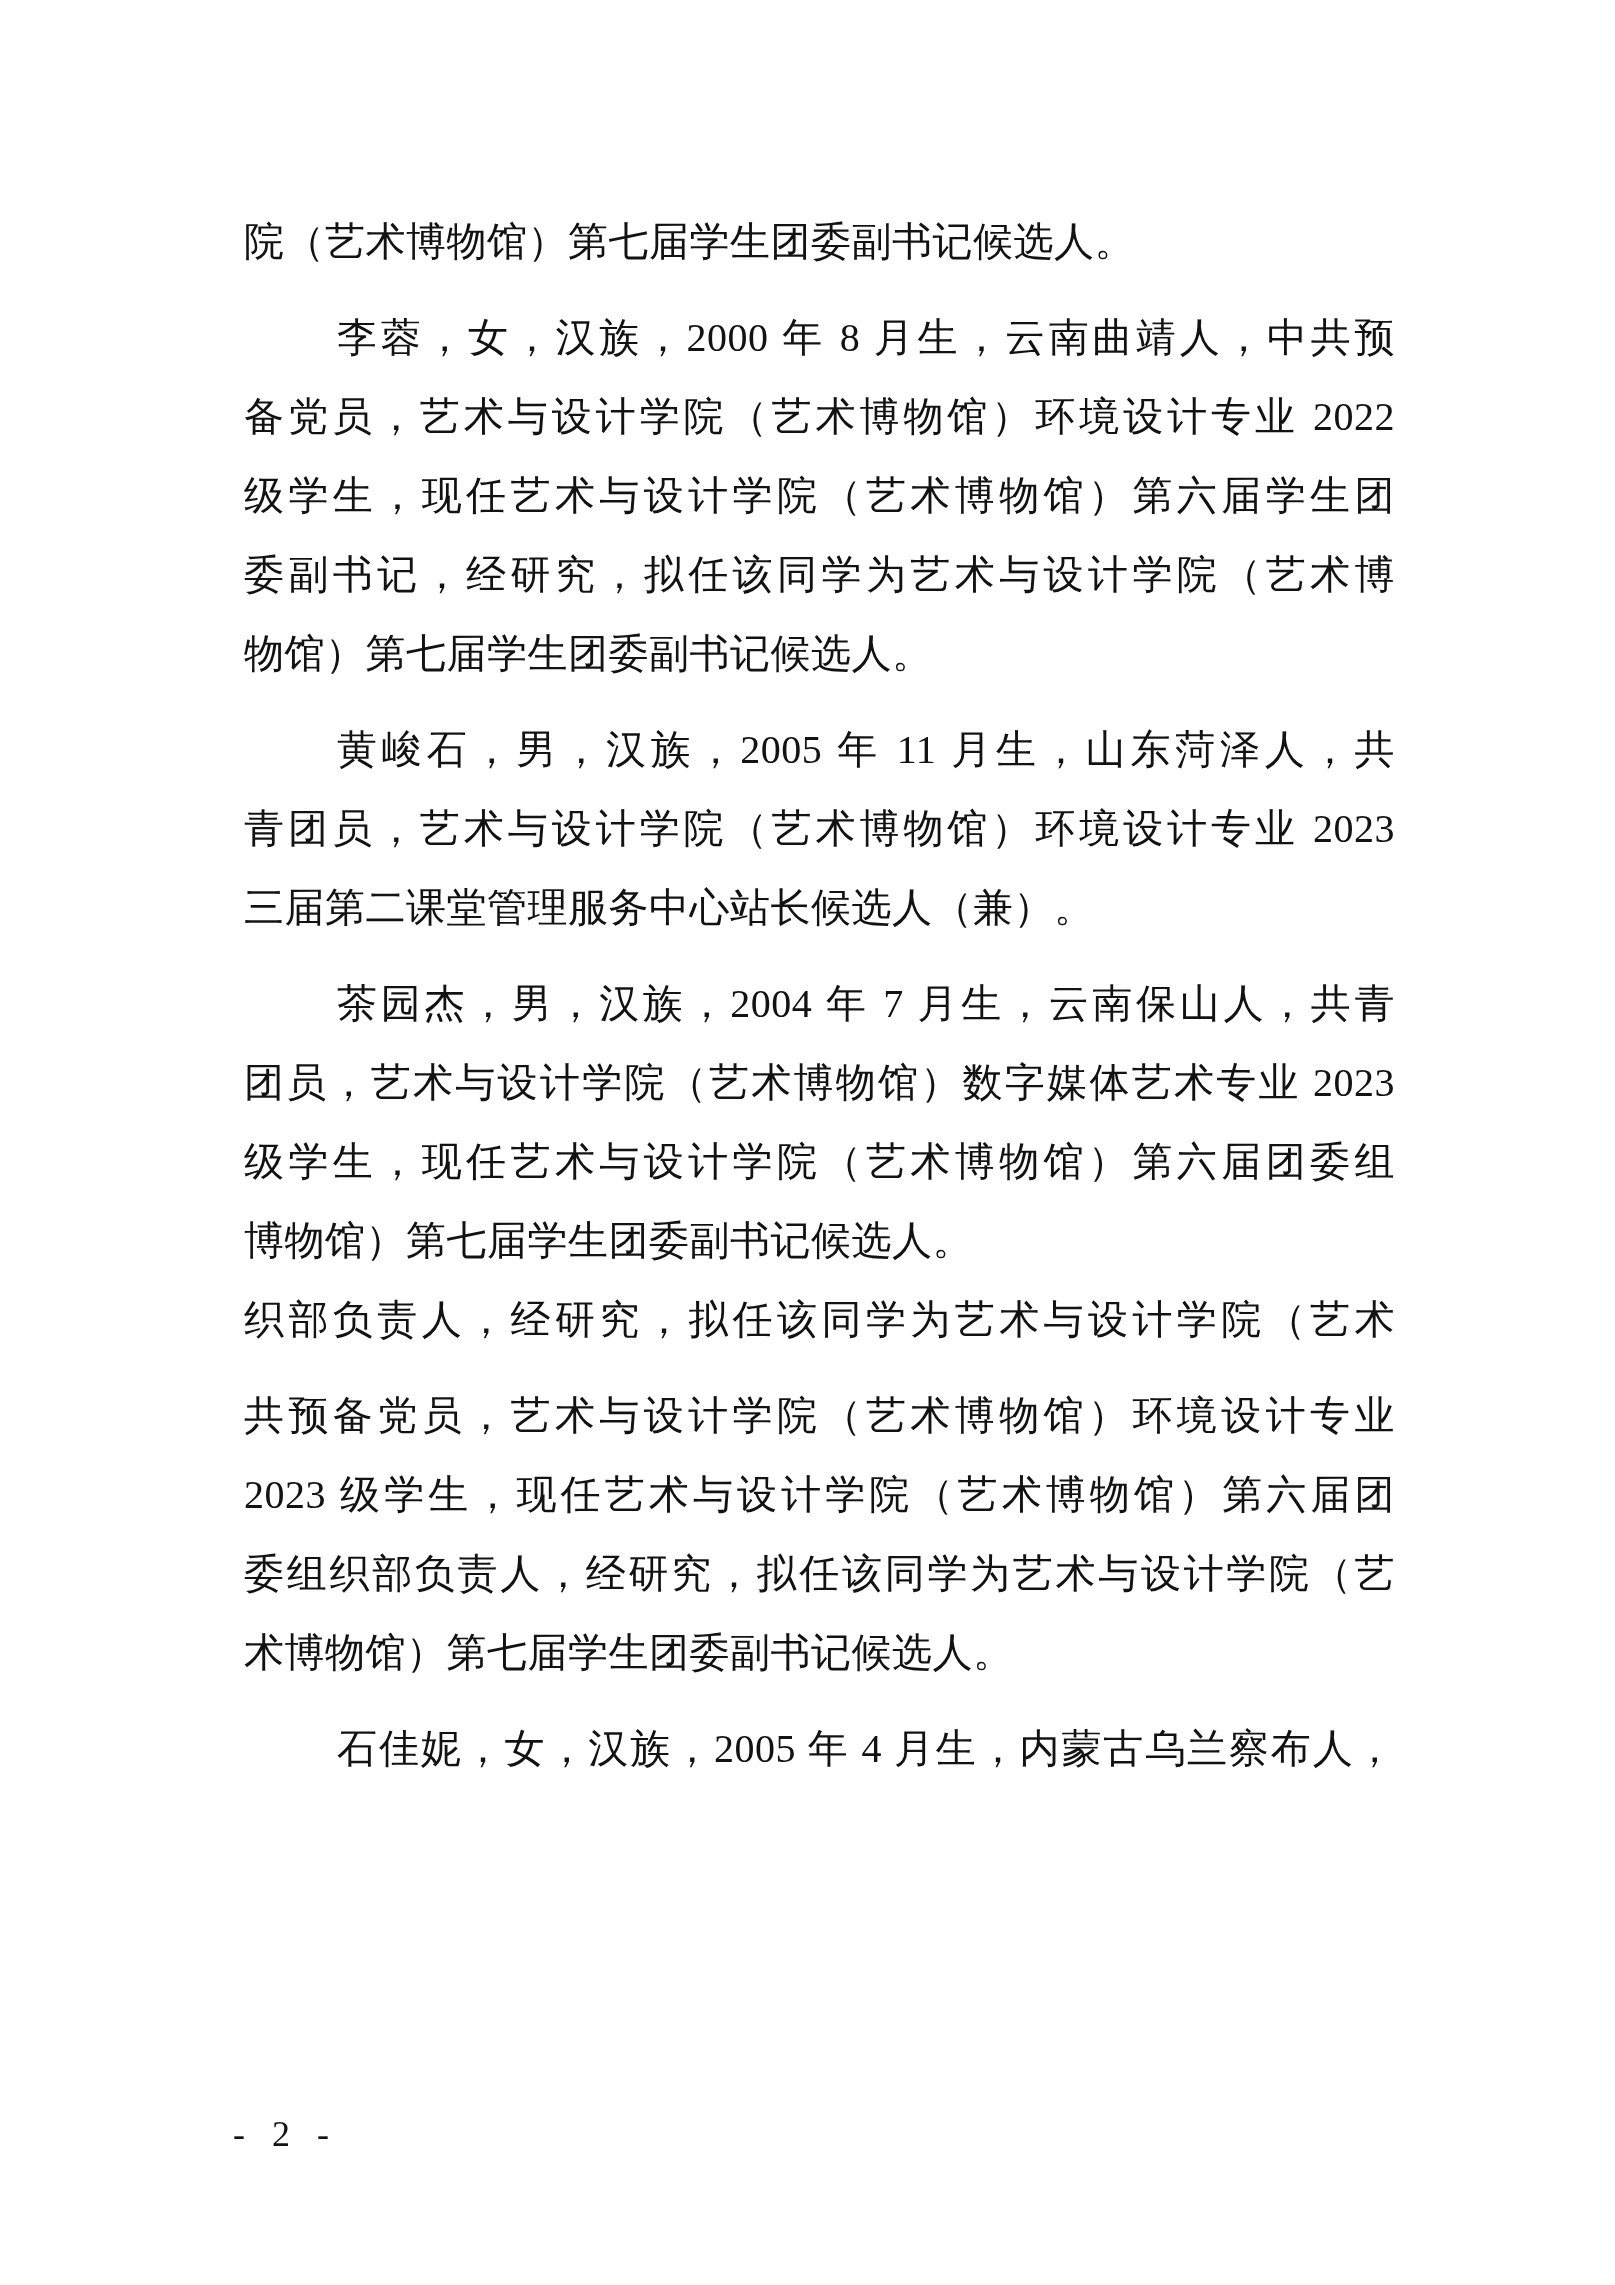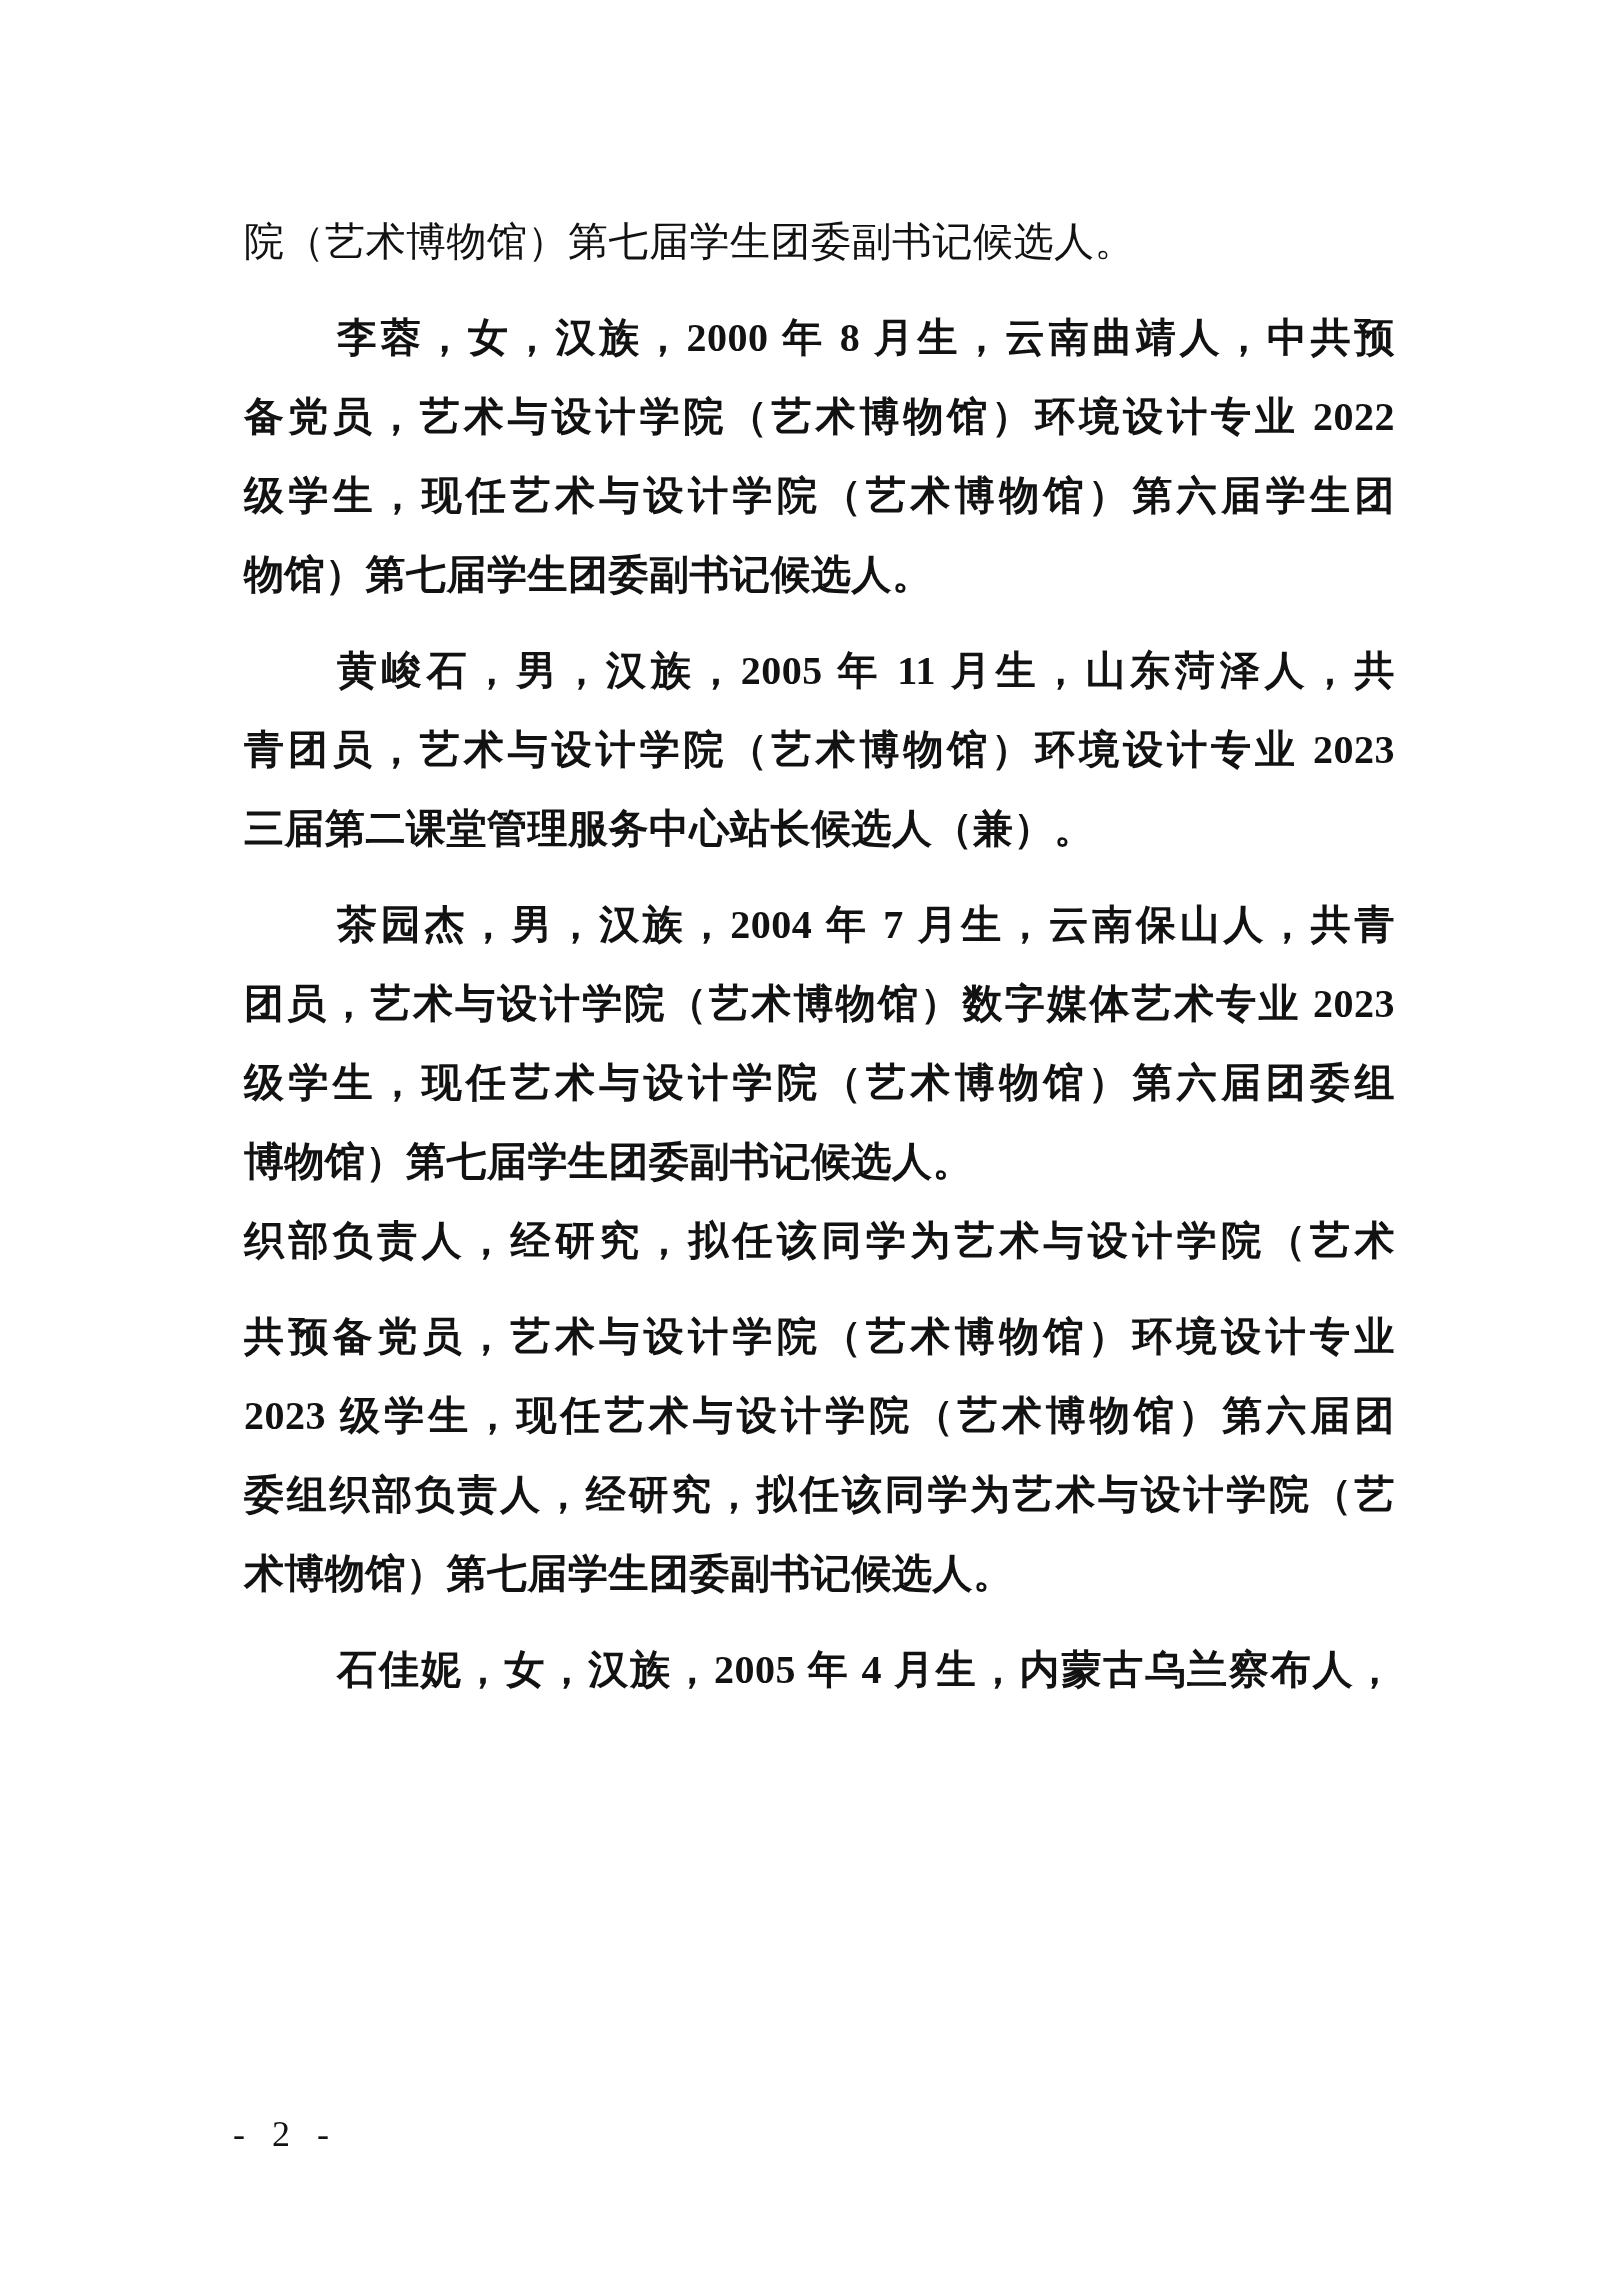--- a/index.html
+++ b/index.html
@@ -24,21 +24,20 @@
     position: absolute;
     left: 244px;
     top: 202px;
     width: 1151px;
   }
   .para {
     margin: 0;
   }
   .para + .para {
     margin-top: 17px;
-    font-weight: bold;
   }
   .line {
     height: 79px;
     line-height: 79px;
     font-size: 40px;
     letter-spacing: 0.5px;
     text-align: justify;
     text-align-last: left;
     white-space: normal;
   }
@@ -62,20 +61,21 @@
 
 <div class="page">
   <div class="text-block" id="doc-body">
       <div class="para">
         <div class="line">院（艺术博物馆）第七届学生团委副书记候选人。</div>
       </div>
       <div class="para">
         <div class="line fill indent">李蓉，女，汉族，2000 年 8 月生，云南曲靖人，中共预</div>
         <div class="line fill">备党员，艺术与设计学院（艺术博物馆）环境设计专业 2022</div>
         <div class="line fill">级学生，现任艺术与设计学院（艺术博物馆）第六届学生团</div>
+        <div class="line fill">委副书记，经研究，拟任该同学为艺术与设计学院（艺术博</div>
         <div class="line">物馆）第七届学生团委副书记候选人。</div>
       </div>
       <div class="para">
         <div class="line fill indent">黄峻石，男，汉族，2005 年 11 月生，山东菏泽人，共</div>
         <div class="line fill">青团员，艺术与设计学院（艺术博物馆）环境设计专业 2023</div>
         <div class="line">三届第二课堂管理服务中心站长候选人（兼）。</div>
       </div>
       <div class="para">
         <div class="line fill indent">茶园杰，男，汉族，2004 年 7 月生，云南保山人，共青</div>
         <div class="line fill">团员，艺术与设计学院（艺术博物馆）数字媒体艺术专业 2023</div>

